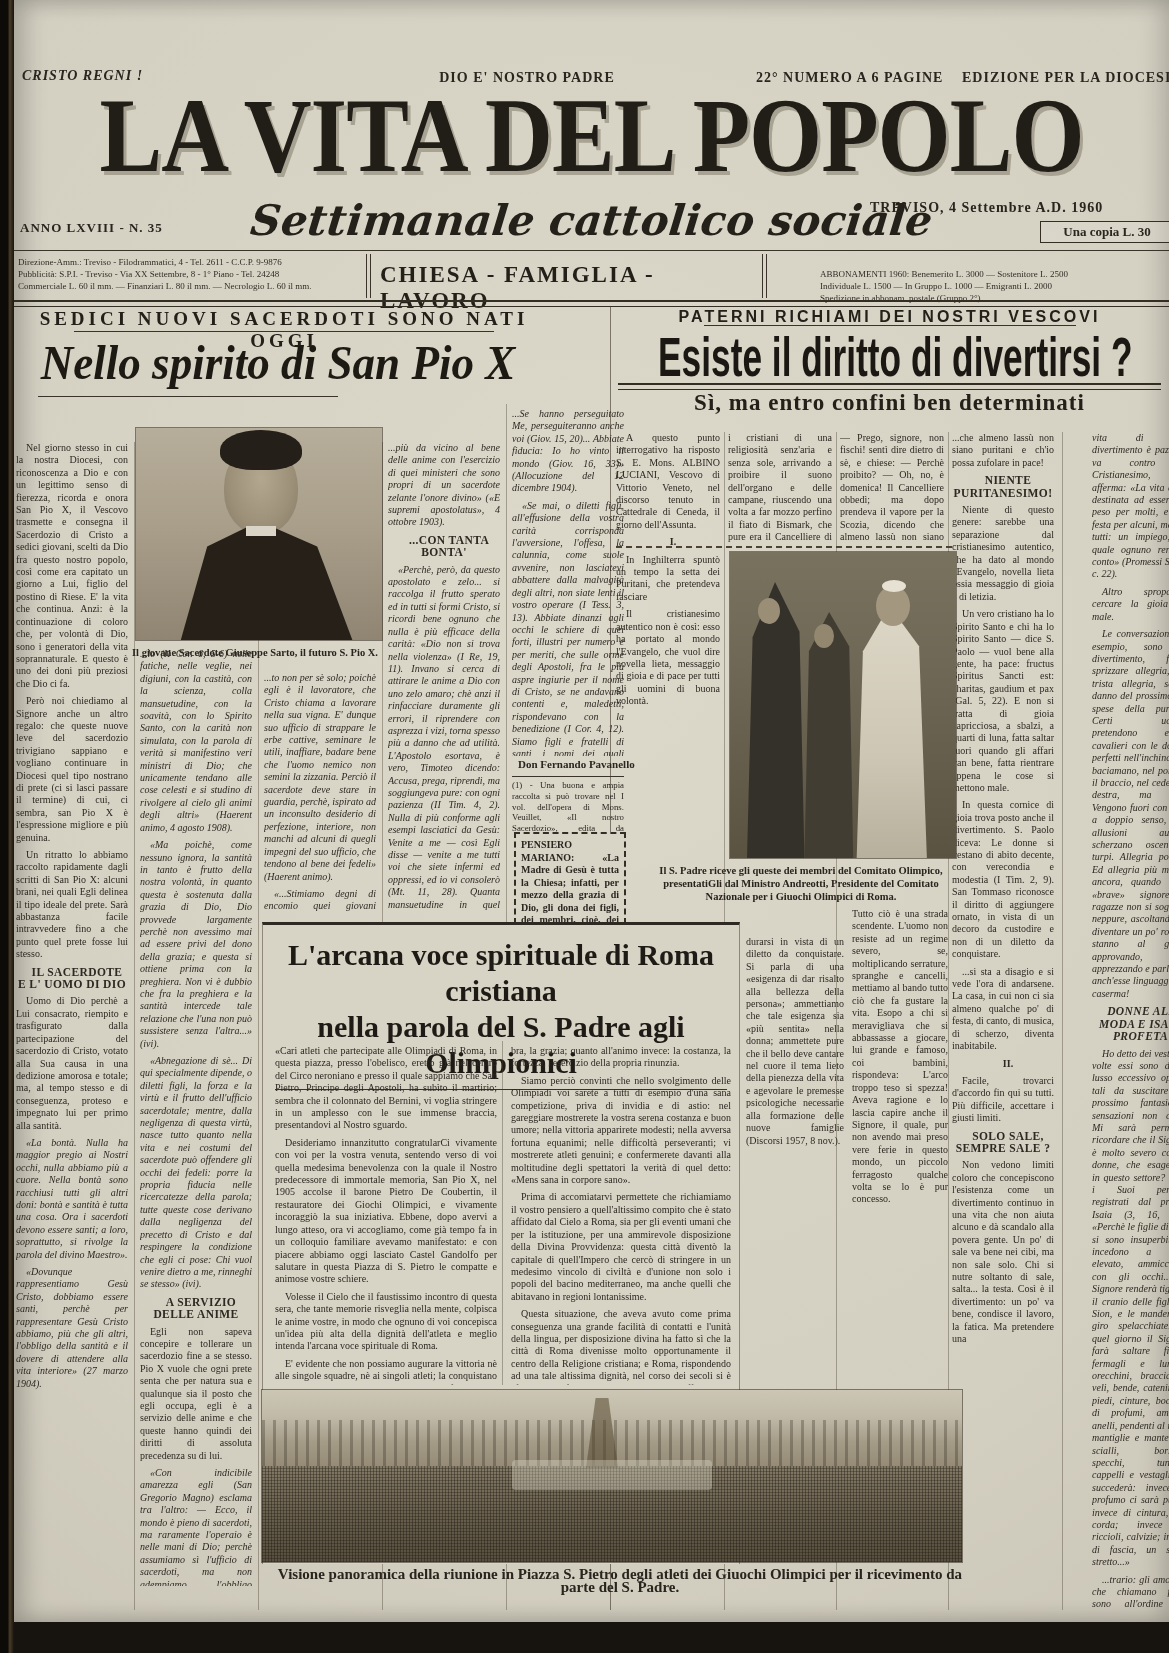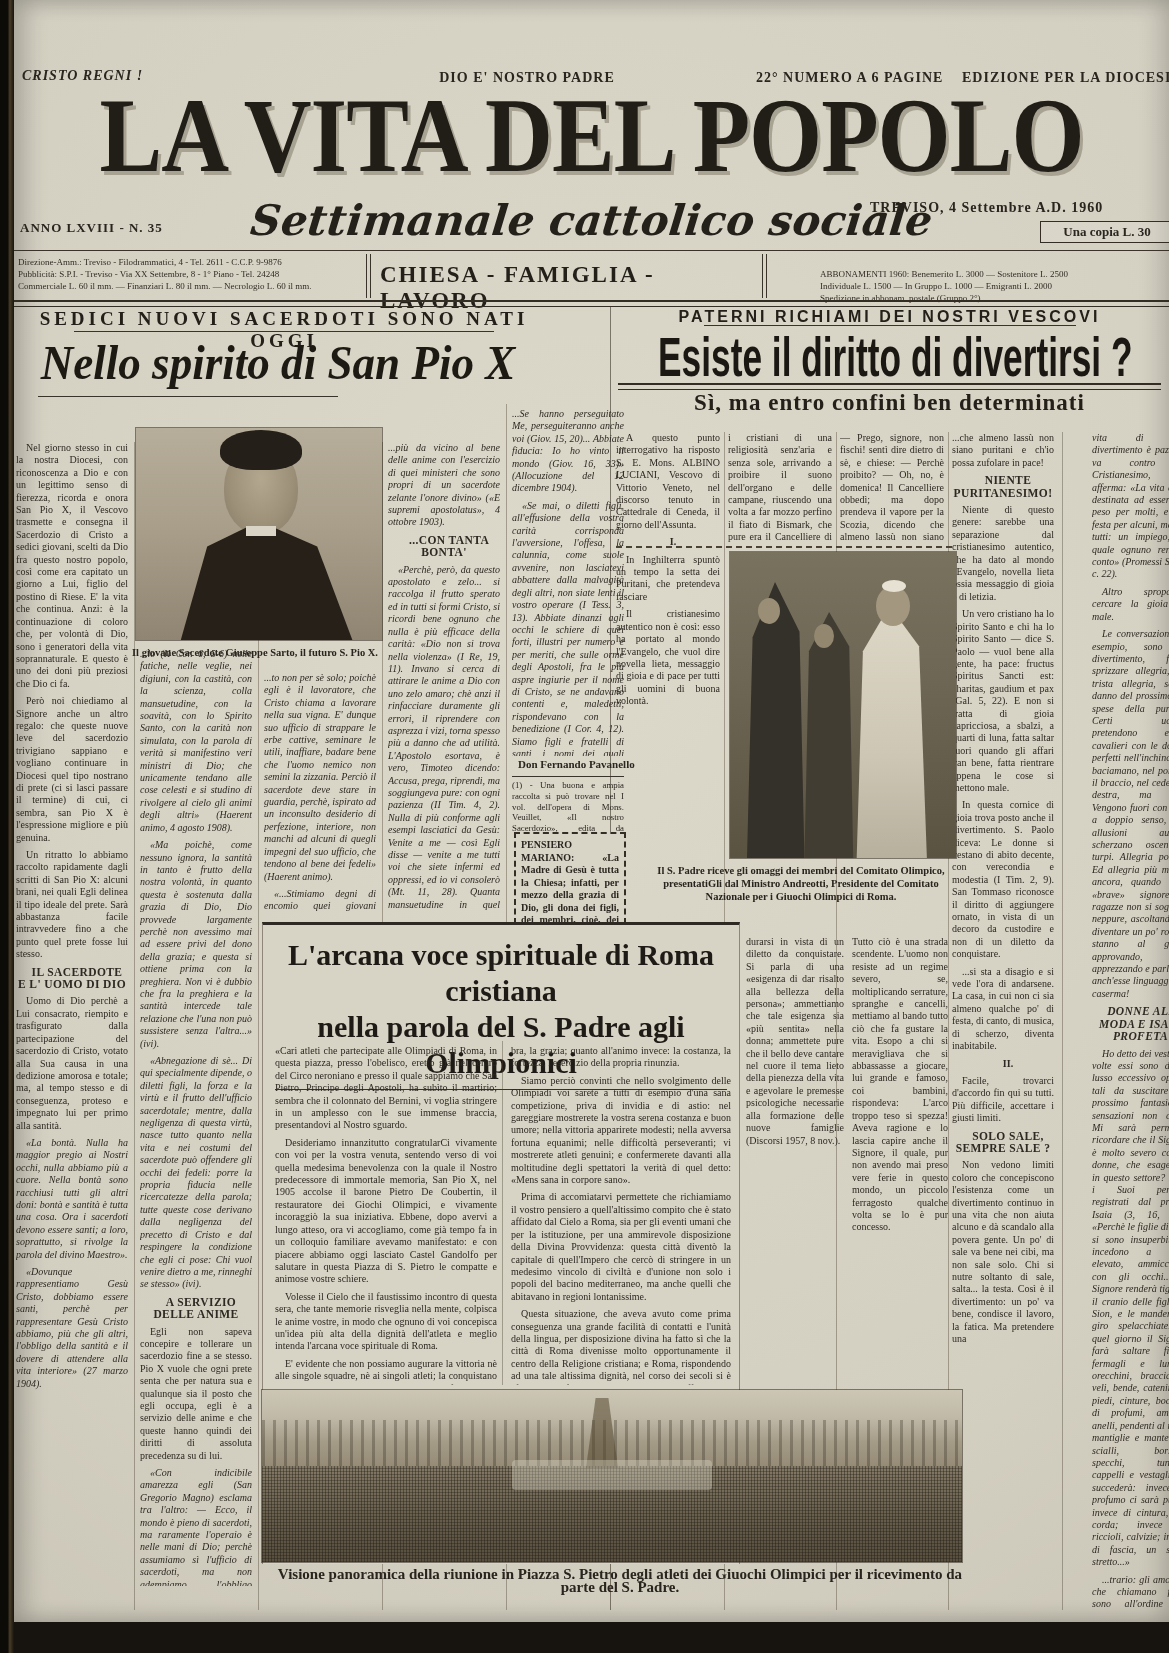--- a/index.html
+++ b/index.html
@@ -213,26 +213,26 @@
 
   <div class="photo" style="left:716px;top:552px;width:226px;height:306px;background:linear-gradient(180deg,#79725f 0%,#6e6755 40%,#5a5342 100%);">
     <div class="abs" style="left:10px;top:30px;width:70px;height:276px;background:#34302a;clip-path:polygon(10% 100%,18% 20%,50% 0,85% 18%,92% 100%);"></div>
     <div class="abs" style="left:70px;top:60px;width:56px;height:246px;background:#423d33;clip-path:polygon(8% 100%,16% 16%,52% 0,88% 14%,95% 100%);"></div>
     <div class="abs" style="left:122px;top:54px;width:78px;height:252px;background:linear-gradient(180deg,#ddd7c7 0%,#cdc6b4 60%,#b7b09d 100%);clip-path:polygon(6% 100%,14% 18%,48% 0,86% 16%,96% 100%);"></div>
     <div class="abs" style="left:146px;top:34px;width:34px;height:40px;border-radius:50%;background:#a3977f;"></div>
     <div class="abs" style="left:152px;top:28px;width:24px;height:12px;border-radius:50%;background:#e6e1d2;"></div>
     <div class="abs" style="left:28px;top:46px;width:22px;height:26px;border-radius:50%;background:#9a8e76;"></div>
     <div class="abs" style="left:84px;top:72px;width:20px;height:24px;border-radius:50%;background:#93876f;"></div>
   </div>
-  <div class="capt" style="left:626px;top:864px;width:322px;text-align:center;">Il S. Padre riceve gli omaggi dei membri del Comitato Olimpico, presentatiGli dal Ministro Andreotti, Presidente del Comitato Nazionale per i Giuochi Olimpici di Roma.</div>
+  <div class="capt" style="left:626px;top:864px;width:322px;text-align:center;">Il S. Padre riceve gli queste dei membri del Comitato Olimpico, presentatiGli dal Ministro Andreotti, Presidente del Comitato Nazionale per i Giuochi Olimpici di Roma.</div>
 
   <div class="col" style="left:732px;top:936px;width:98px;height:448px;">
     <p class="noind">durarsi in vista di un diletto da conquistare. Si parla di una «esigenza di dar risalto alla bellezza della persona»; ammettiamo che tale esigenza sia «più sentita» nella donna; ammettete pure che il bello deve cantare nel cuore il tema lieto della pienezza della vita e agevolare le premesse psicologiche necessarie alla formazione delle nuove famiglie (Discorsi 1957, 8 nov.).</p>
   </div>
-  <div class="col" style="left:838px;top:936px;width:96px;height:448px;font-family:Liberation Serif, serif;">
+  <div class="col" style="left:838px;top:908px;width:96px;height:448px;font-family:Liberation Serif, serif;">
     <p class="noind">Tutto ciò è una strada scendente. L'uomo non resiste ad un regime severo, se, moltiplicando serrature, spranghe e cancelli, mettiamo al bando tutto ciò che fa gustare la vita. Esopo a chi si meravigliava che si abbassasse a giocare, lui grande e famoso, coi bambini, rispondeva: L'arco troppo teso si spezza! Aveva ragione e lo lascia capire anche il Signore, il quale, pur non avendo mai preso vere ferie in questo mondo, un piccolo ferragosto qualche volta se lo è pur concesso.</p>
   </div>
 
   <div id="olbox">
     <h2><span>L'arcana voce spirituale di Roma cristiana</span><br>
         <span>nella parola del S. Padre agli Olimpionici</span></h2>
     <div class="hl"></div>
     <div class="col" style="left:12px;top:120px;width:222px;height:340px;">
       <p class="noind">«Cari atleti che partecipate alle Olimpiadi di Roma, in questa piazza, presso l'obelisco, eretto già nel centro del Circo neroniano e presso il quale sappiamo che San Pietro, Principe degli Apostoli, ha subìto il martirio; sembra che il colonnato del Bernini, vi voglia stringere in un amplesso con le sue immense braccia, presentandovi al Nostro sguardo.</p>
       <p>Desideriamo innanzitutto congratularCi vivamente con voi per la vostra venuta, sentendo verso di voi quella medesima benevolenza con la quale il Nostro predecessore di immortale memoria, San Pio X, nel 1905 accolse il barone Pietro De Coubertin, il restauratore dei Giochi Olimpici, e vivamente incoraggiò la sua iniziativa. Ebbene, dopo avervi a lungo atteso, ora vi accogliamo, come già tempo fa in un colloquio familiare avevamo manifestato: e con piacere abbiamo oggi lasciato Castel Gandolfo per salutare in questa Piazza di S. Pietro le compatte e animose vostre schiere.</p>

